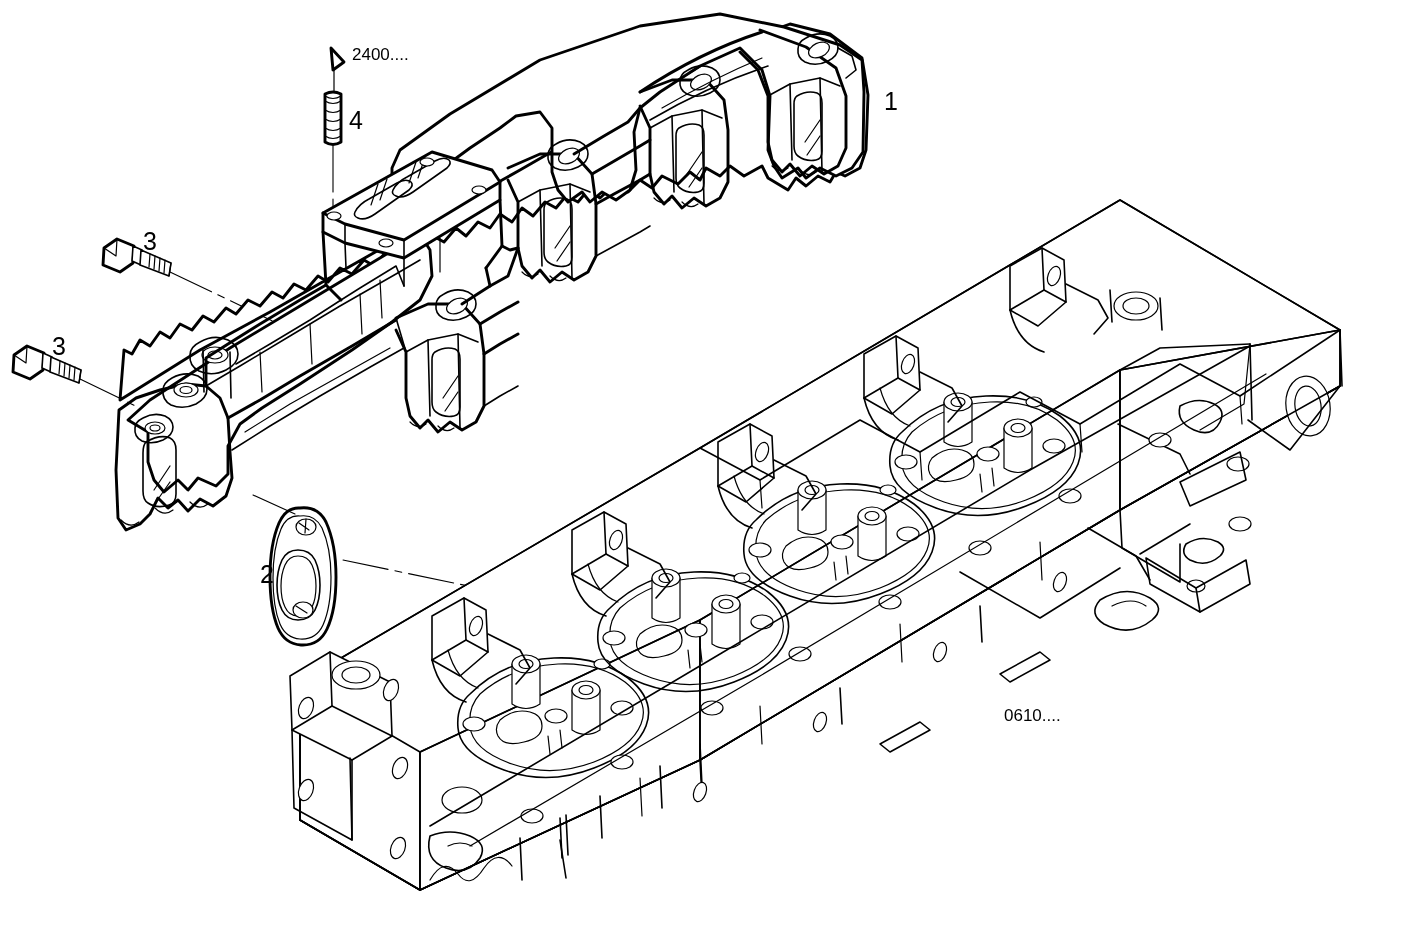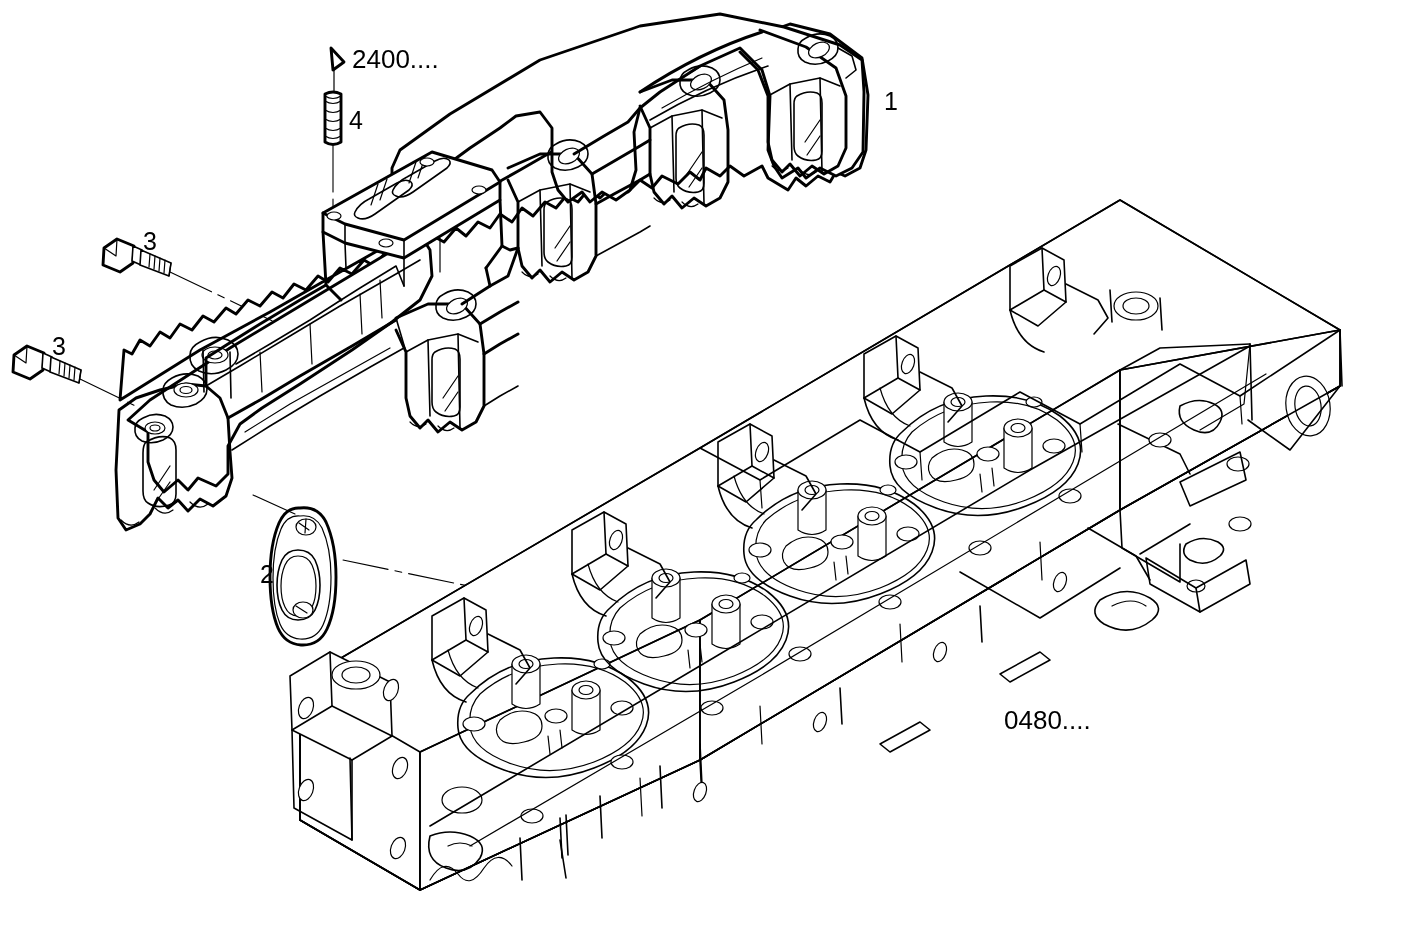--- a/index.html
+++ b/index.html
@@ -24,21 +24,21 @@
   .callout {
     position: absolute;
     color: #000000;
     font-family: "Liberation Sans", "DejaVu Sans", sans-serif;
     font-size: 25px;
     line-height: 1;
     white-space: nowrap;
     user-select: none;
   }
   .callout.big {
-    font-size: 26px;
+    font-size: 17px;
   }
   #lbl-2400 { left: 352px; top: 46px; }
   #lbl-4    { left: 349px; top: 108px; }
   #lbl-3a   { left: 143px; top: 229px; }
   #lbl-3b   { left: 52px;  top: 334px; }
   #lbl-2    { left: 260px; top: 562px; }
   #lbl-1    { left: 884px; top: 89px; }
   #lbl-0610 { left: 1004px; top: 707px; }
 </style>
 </head>
@@ -839,15 +839,15 @@
   <div class="callout" id="lbl-4">4</div>
 
   <div class="callout" id="lbl-3a">3</div>
 
   <div class="callout" id="lbl-3b">3</div>
 
   <div class="callout" id="lbl-2">2</div>
 
   <div class="callout" id="lbl-1">1</div>
 
-  <div class="callout big" id="lbl-0610">0480....</div>
+  <div class="callout big" id="lbl-0610">0610....</div>
 
 </div>
 
 </body></html>

